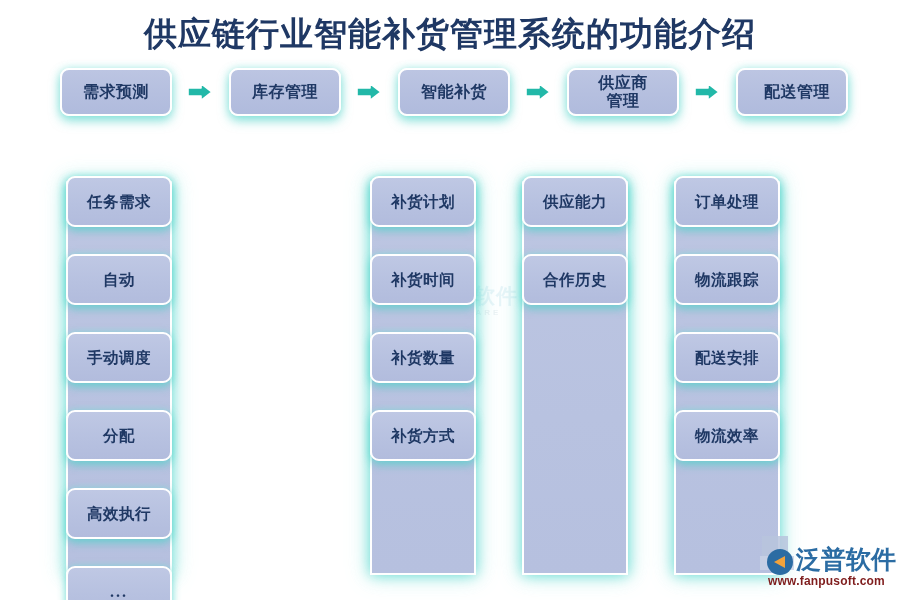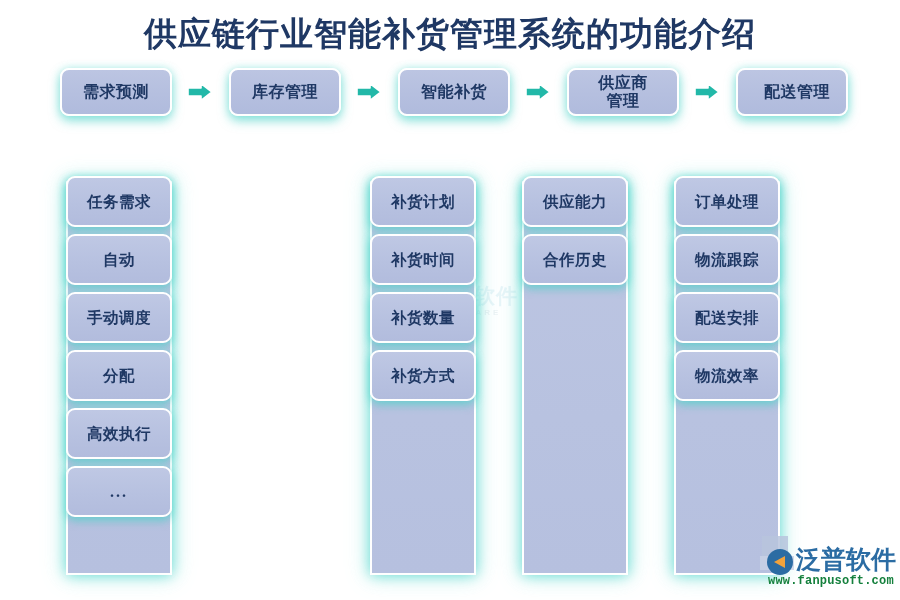--- a/index.html
+++ b/index.html
@@ -105,24 +105,24 @@
     color: #2b6ca3;
     letter-spacing: 0px;
     white-space: nowrap;
   }
   .wm-logo .lg-url {
     position: absolute;
     left: 8px;
     top: 40px;
     font-size: 12px;
     font-weight: 700;
-    color: #15803d;
+    color: #7f1d1d;
     letter-spacing: .2px;
     white-space: nowrap;
-    font-family: Liberation Mono, monospace;
+    font-family: Liberation Sans, sans-serif;
   }
 
   
   .page-title {
     position: absolute;
     left: 0;
     top: 12px;
     width: 900px;
     text-align: center;
     font-family: "Liberation Serif", "DejaVu Serif", serif;
@@ -201,21 +201,21 @@
                 0 0 22px rgba(120,230,220,0.45);
   }
   .col-items {
     position: absolute;
     left: 0;
     top: 0;
     width: 118px;
   }
   .node-box {
     position: relative;
-    margin: 0 auto 7px auto;
+    margin: 0 auto 27px auto;
     width: 106px;
     height: 51px;
     border-radius: 9px;
     background: linear-gradient(180deg, #bfc8e4 0%, #b7c1e0 55%, #b2bcdd 100%);
     border: 2px solid #ffffff;
     box-sizing: border-box;
     box-shadow: 0 4px 9px rgba(60,205,195,0.55),
                 0 0 7px rgba(130,230,222,0.5);
     display: flex;
     align-items: center;

